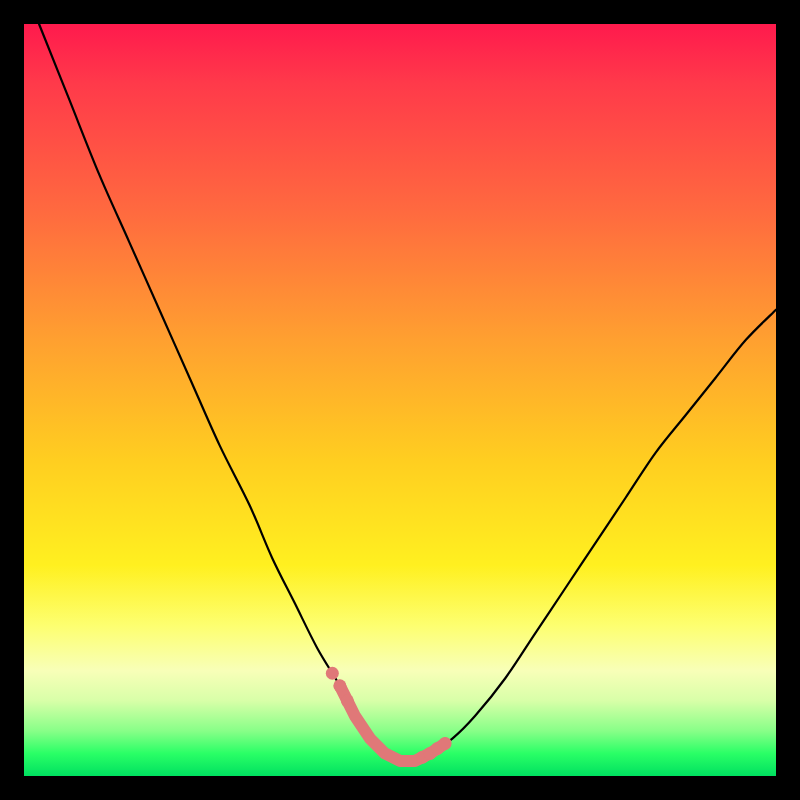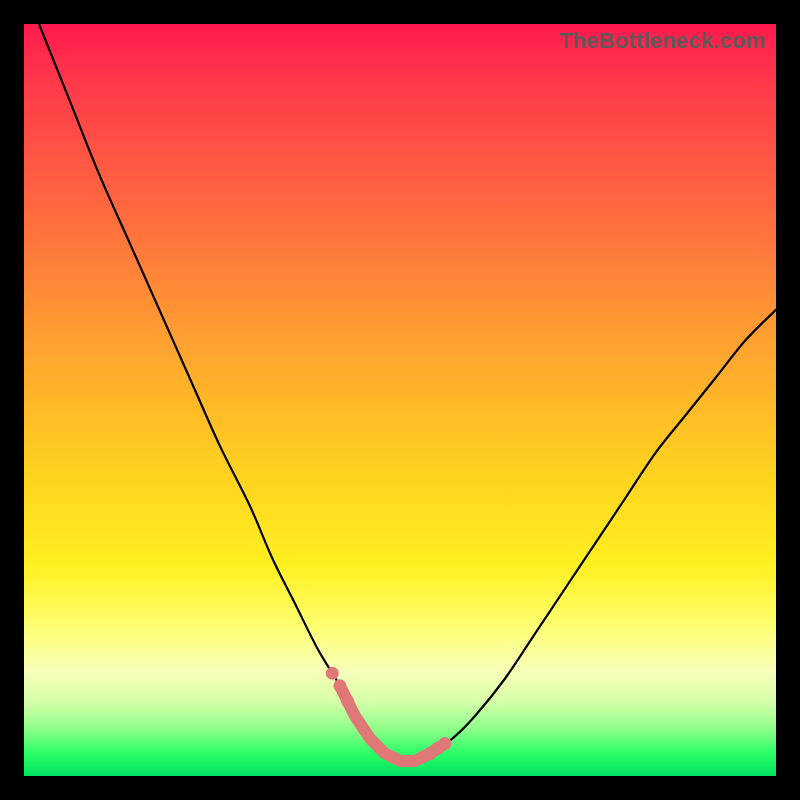--- a/index.html
+++ b/index.html
@@ -65,21 +65,20 @@
     stroke-linejoin: round;
   }
   .marker-dot {
     fill: #e07878;
   }
 </style>
 </head>
 <body>
 
 <div class="frame">
-  <div class="watermark">TheBottleneck.com</div>
 
   <svg class="plot" viewBox="0 0 752 752">
     <path id="curve-path" class="curve" d="M 15.040000000000001 0 C 20.053333333333335 12.533333333333323, 35.093333333333334 50.13333333333327, 45.12 75.19999999999993 C 55.14666666666666 100.2666666666666, 65.17333333333333 126.58666666666663, 75.2 150.39999999999998 C 85.22666666666667 174.21333333333334, 95.25333333333336 195.52000000000004, 105.28000000000002 218.08000000000004 C 115.30666666666667 240.64000000000004, 125.33333333333331 263.2, 135.35999999999999 285.76 C 145.38666666666666 308.32, 155.41333333333333 330.88, 165.44 353.44 C 175.46666666666667 376, 185.49333333333334 399.81333333333333, 195.52 421.12 C 205.54666666666668 442.4266666666667, 216.82666666666665 462.48, 225.6 481.28000000000003 C 234.37333333333333 500.08000000000004, 240.64000000000004 517.6266666666668, 248.16000000000003 533.9200000000001 C 255.68 550.2133333333334, 263.2 564, 270.71999999999997 579.04 C 278.23999999999995 594.0799999999999, 285.76000000000005 610.3733333333333, 293.28000000000003 624.16 C 300.8 637.9466666666666, 309.5733333333333 650.48, 315.84 661.76 C 322.1066666666666 673.04, 325.8666666666667 683.0666666666667, 330.88 691.84 C 335.8933333333333 700.6133333333333, 340.9066666666667 708.1333333333333, 345.92 714.4 C 350.93333333333334 720.6666666666666, 355.94666666666666 725.6800000000001, 360.96 729.44 C 365.9733333333333 733.2, 370.9866666666667 735.7066666666667, 376 736.96 C 381.0133333333333 738.2133333333334, 386.0266666666667 738.2133333333334, 391.04 736.96 C 396.05333333333334 735.7066666666667, 399.8133333333334 733.2, 406.08000000000004 729.44 C 412.3466666666667 725.6800000000001, 421.12 720.6666666666666, 428.64 714.4 C 436.15999999999997 708.1333333333333, 442.4266666666666 701.8666666666667, 451.2 691.84 C 459.97333333333336 681.8133333333334, 471.25333333333333 668.0266666666666, 481.28000000000003 654.24 C 491.30666666666673 640.4533333333334, 501.33333333333337 624.16, 511.36 609.12 C 521.3866666666667 594.08, 531.4133333333333 579.04, 541.4399999999999 564 C 551.4666666666666 548.96, 561.4933333333333 533.92, 571.52 518.88 C 581.5466666666666 503.84, 591.5733333333334 488.8, 601.6 473.76 C 611.6266666666667 458.71999999999997, 621.6533333333333 442.4266666666666, 631.68 428.64 C 641.7066666666666 414.85333333333335, 651.7333333333333 403.5733333333334, 661.76 391.04 C 671.7866666666666 378.50666666666666, 681.8133333333334 365.97333333333336, 691.84 353.44 C 701.8666666666667 340.90666666666664, 711.8933333333333 327.12, 721.92 315.84000000000003 C 731.9466666666666 304.56000000000006, 746.9866666666667 290.7733333333333, 752 285.76"></path>
     <path id="marker-path" class="marker-seg" d="M 315.84 661.76 L 323.36 676.8 L 330.88 691.84 L 338.40000000000003 703.12 L 345.92 714.4 L 353.44 721.92 L 360.96 729.44 L 368.48 733.2 L 376 736.96 L 383.52 736.96 L 391.04 736.96 L 398.56 733.2 L 406.08000000000004 729.44 L 413.6 724.4266666666666 L 421.12000000000006 719.4133333333333"></path>
     <g id="marker-dots">
         <circle cx="308.32" cy="649.2266666666667" r="6.5" class="marker-dot"></circle>
         <circle cx="315.84" cy="661.76" r="6.5" class="marker-dot"></circle>
         <circle cx="323.36" cy="676.8" r="6.5" class="marker-dot"></circle>
         <circle cx="398.56" cy="733.2" r="6.5" class="marker-dot"></circle>
         <circle cx="406.08000000000004" cy="729.44" r="6.5" class="marker-dot"></circle>

